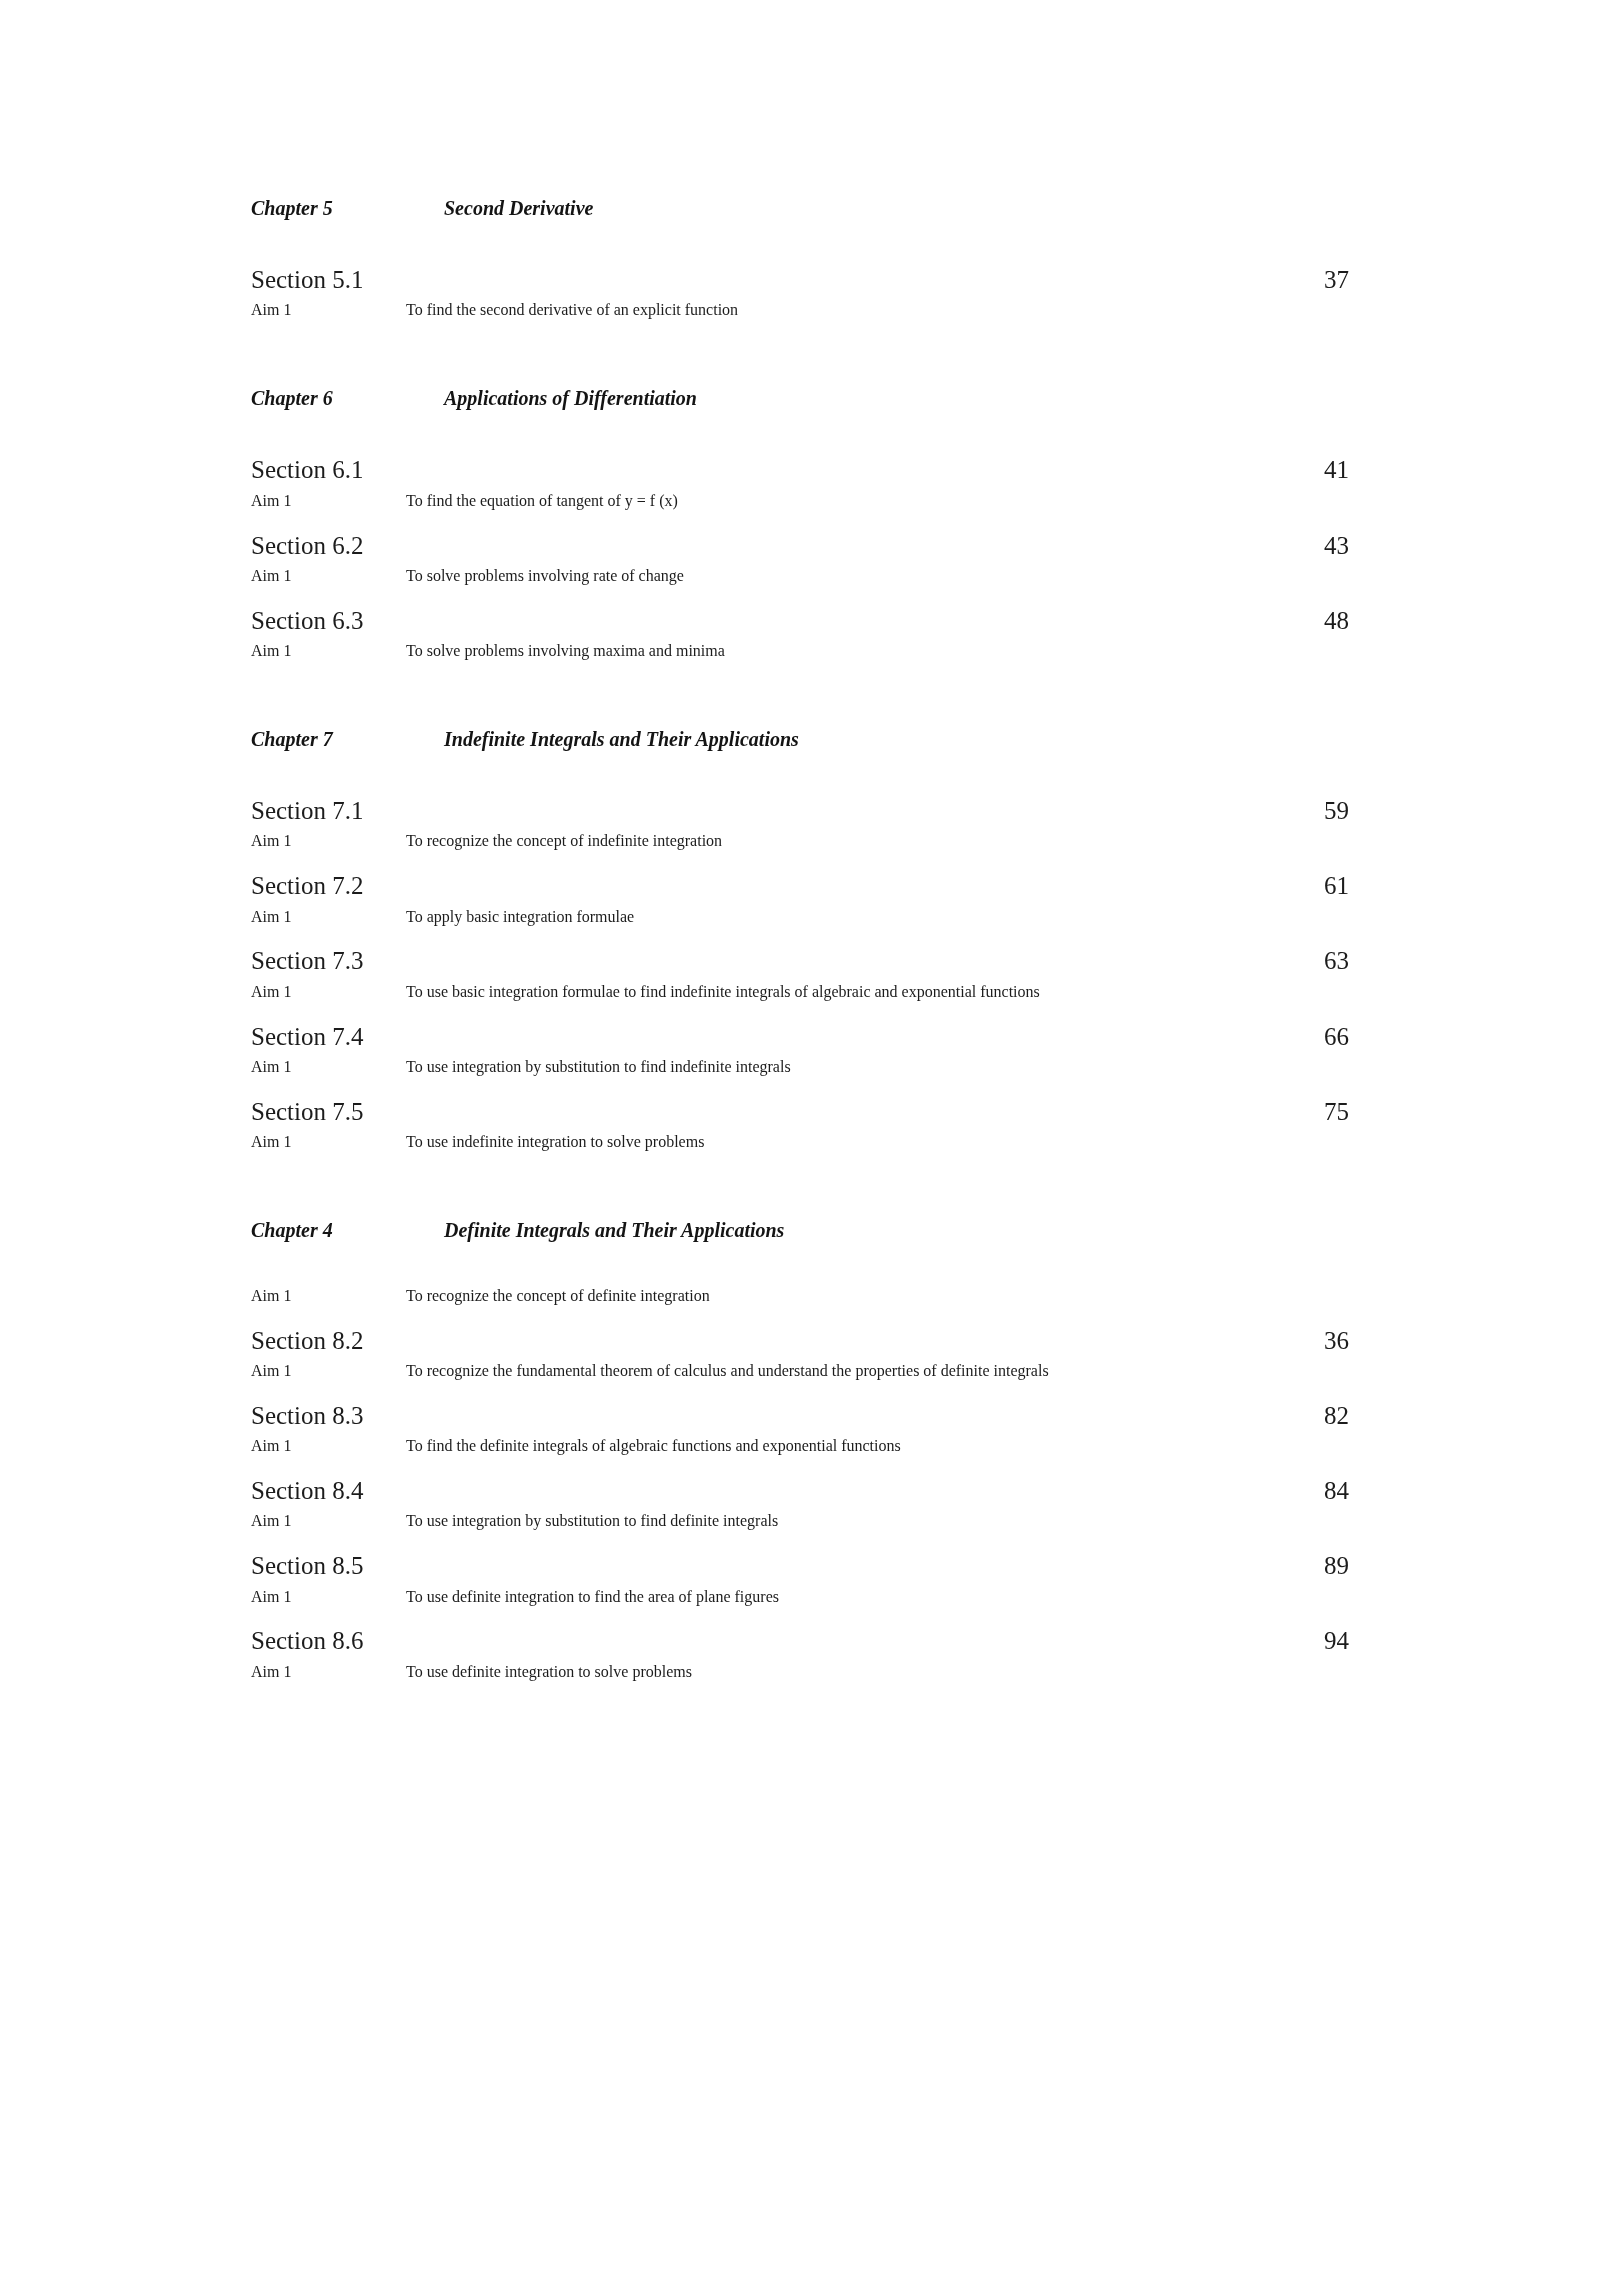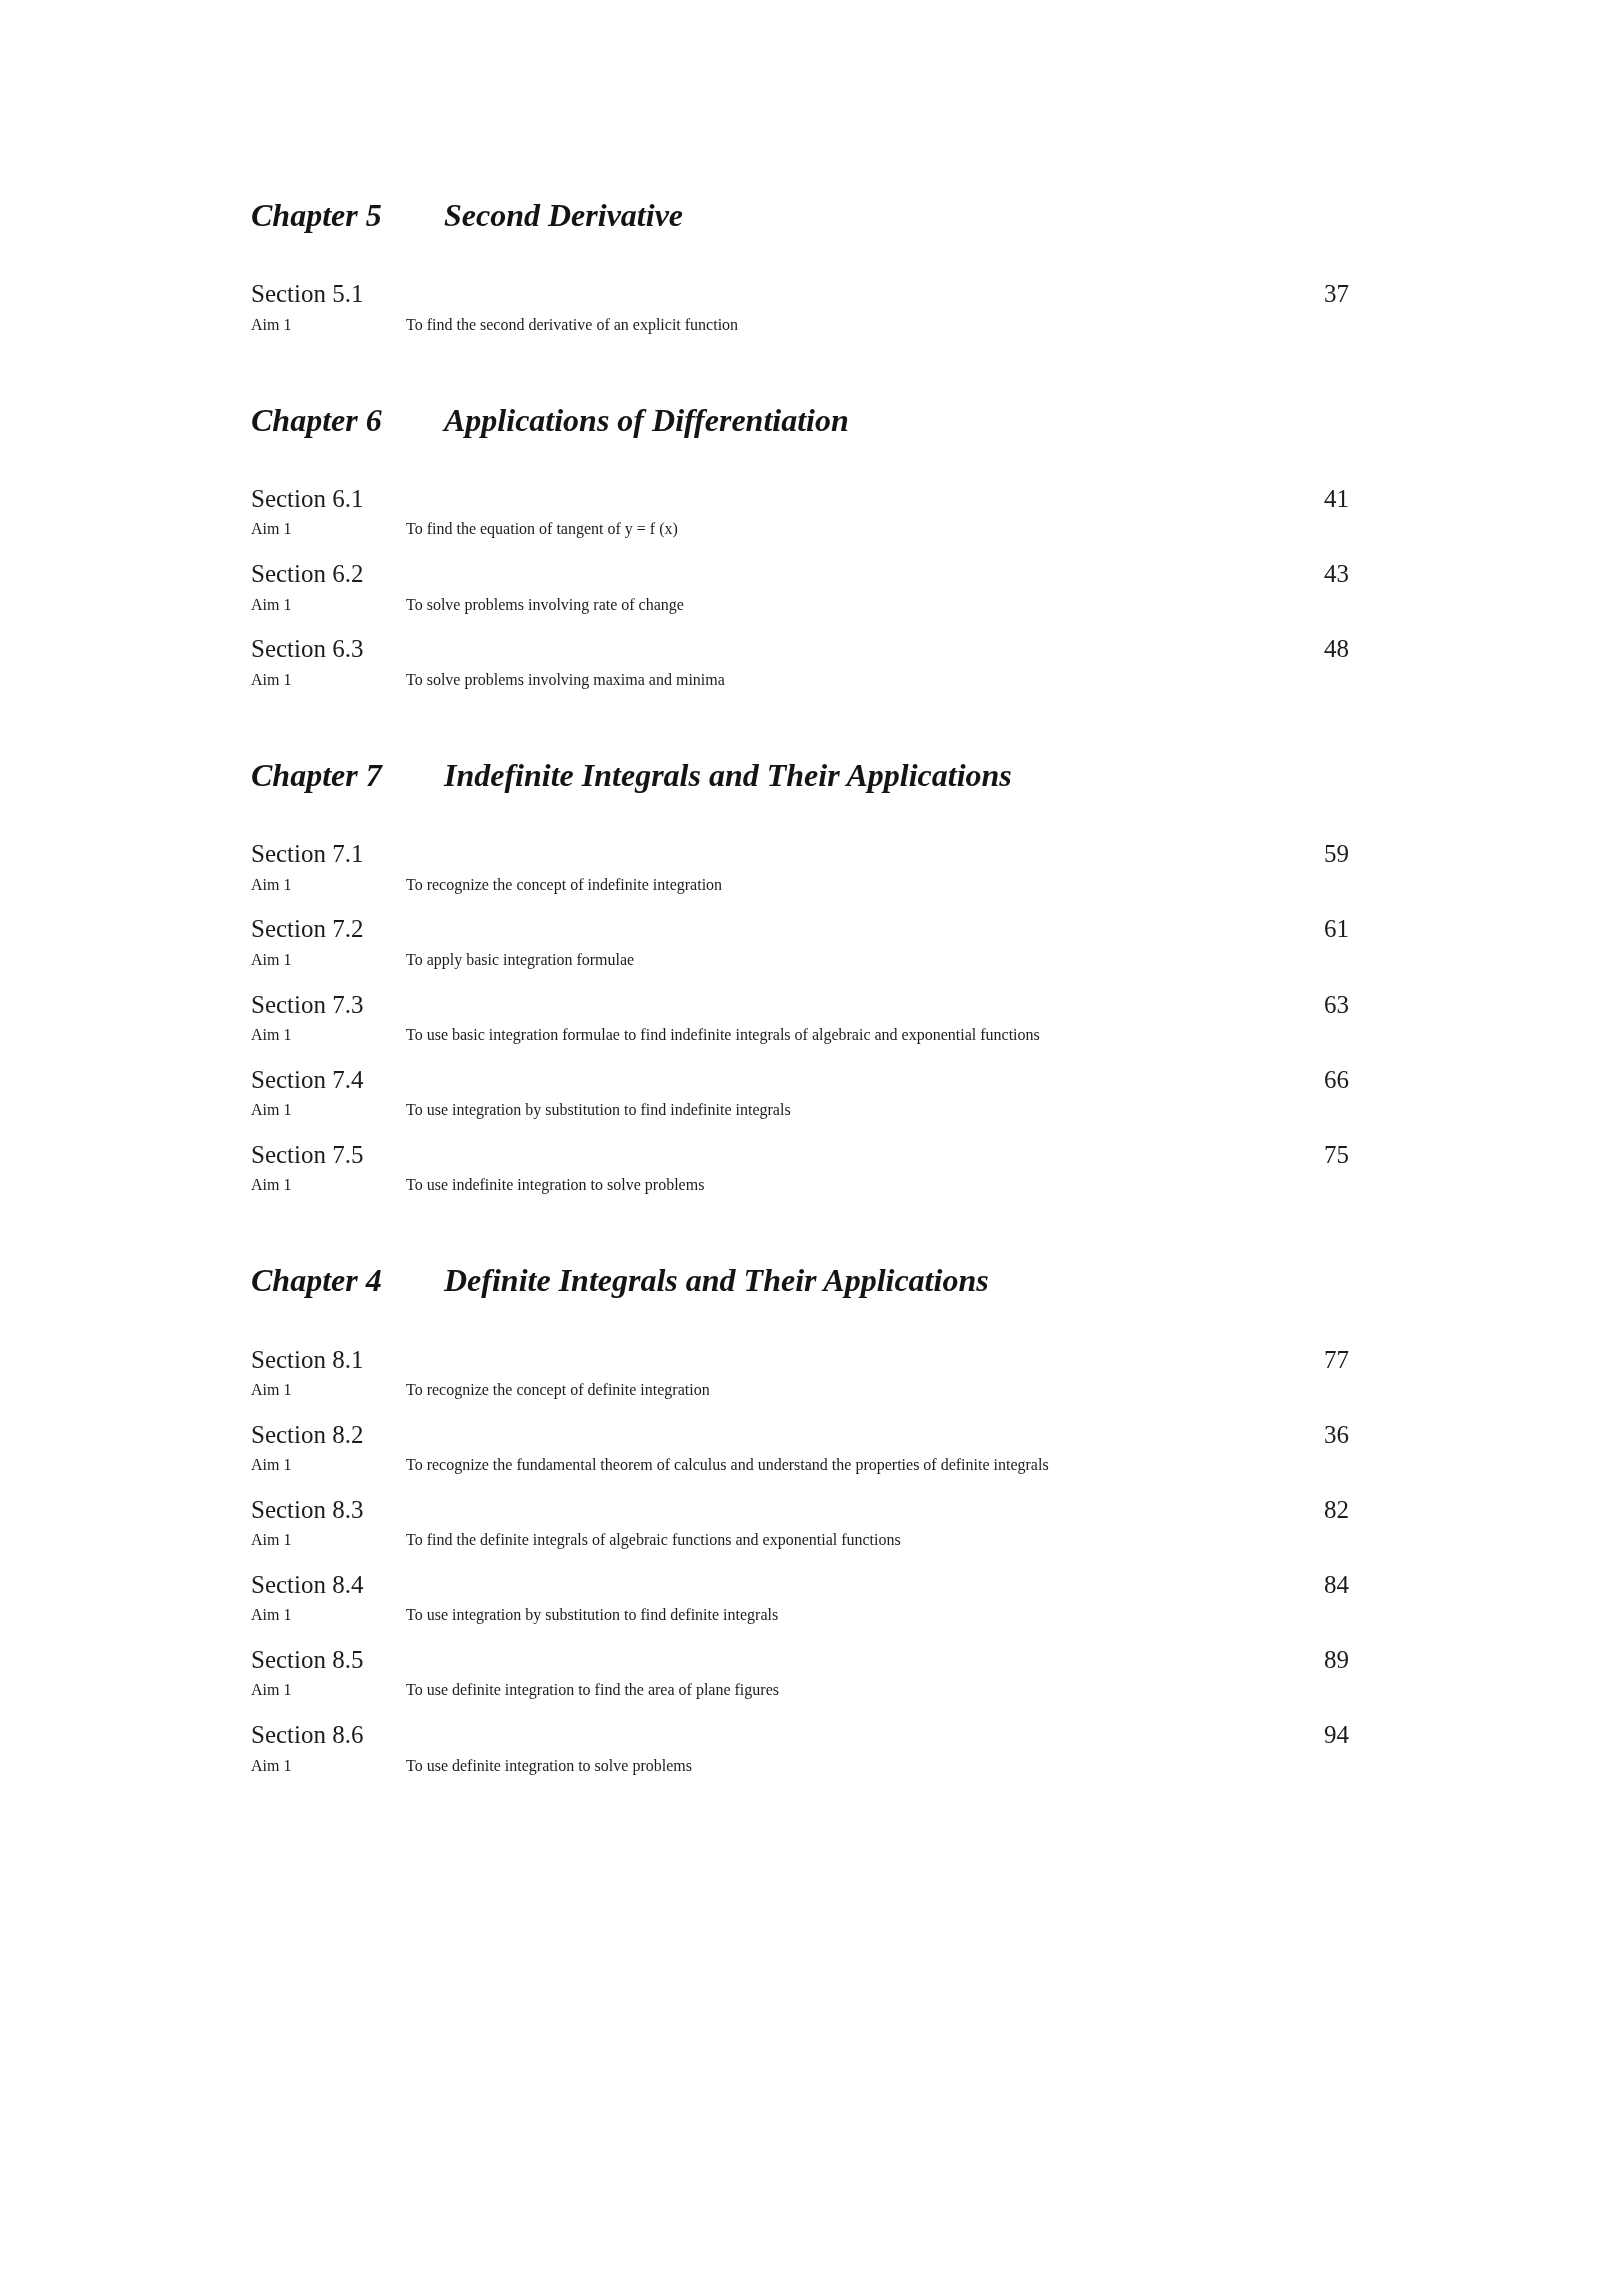--- a/index.html
+++ b/index.html
@@ -24,21 +24,21 @@
   }
   .chapter {
     margin-top: 65px;
   }
   .chapter:first-child {
     margin-top: 0;
   }
   .chapter-heading {
     display: flex;
     align-items: baseline;
-    font-size: 32px;
+    font-size: 20px;
     line-height: 1.2;
     font-weight: bold;
     font-style: italic;
     margin-bottom: 42px;
     color: #141414;
   }
   .chapter-label {
     flex: none;
     width: 193px;
   }
@@ -205,24 +205,20 @@
 </div>
   </section>
 
   <section class="chapter">
     <h2 class="chapter-heading" style="margin:0 0 42px 0;">
       <span class="chapter-label">Chapter 4</span>
       <span class="chapter-title">Definite Integrals and Their Applications</span>
     </h2>
     <div>
   <div class="section">
-    <div class="section-head">
-      <span class="section-number">Section 8.1</span>
-      <span class="section-page">77</span>
-    </div>
     <div class="aim-row">
       <span class="aim-label">Aim 1</span>
       <span class="aim-text">To recognize the concept of definite integration</span>
     </div>
   </div>
 
   <div class="section">
     <div class="section-head">
       <span class="section-number">Section 8.2</span>
       <span class="section-page">36</span>

